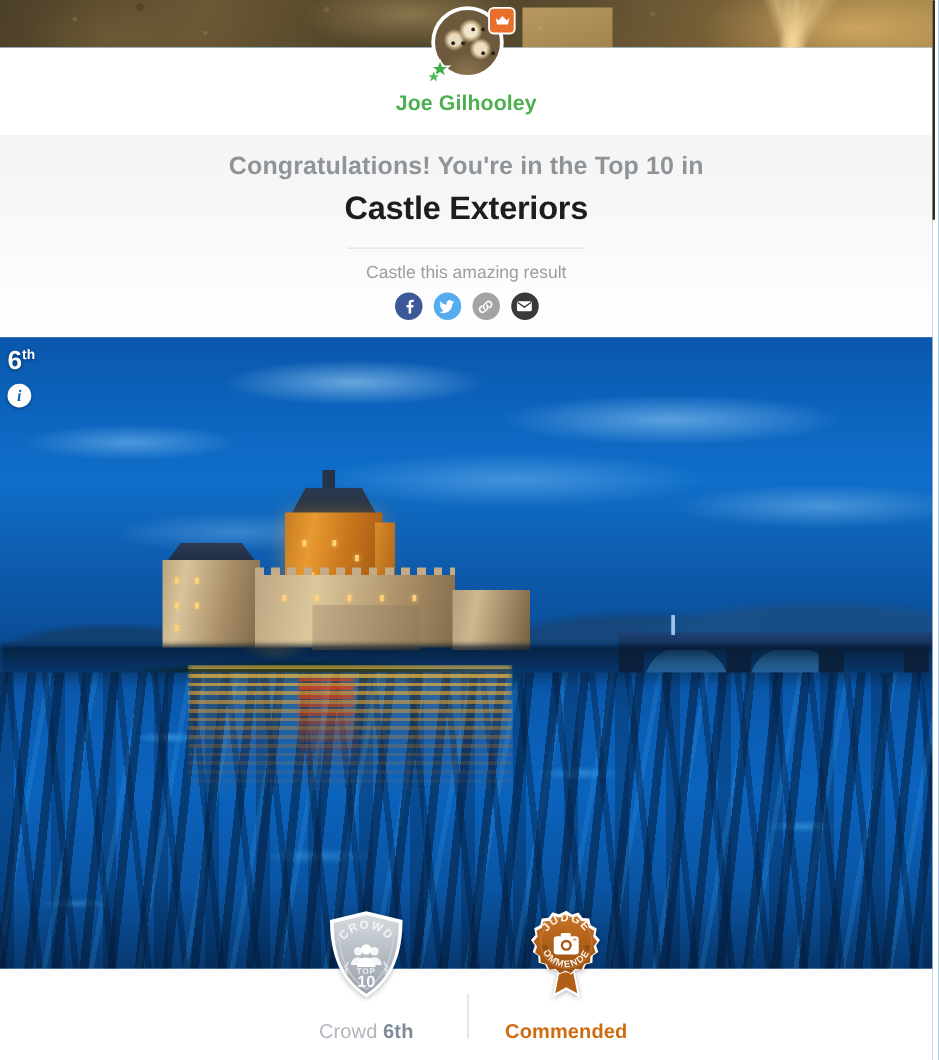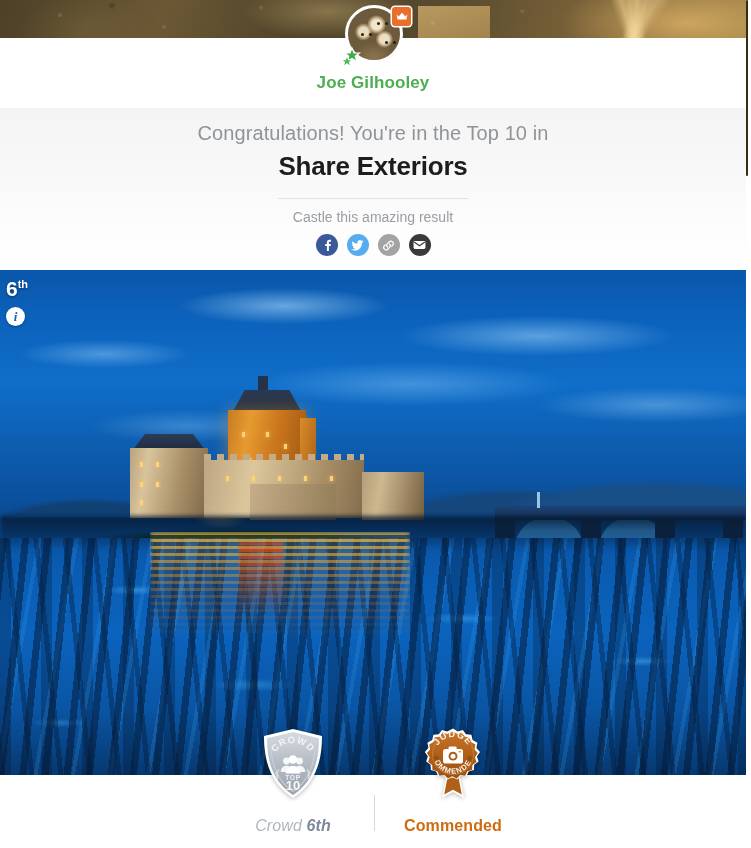--- a/index.html
+++ b/index.html
@@ -143,21 +143,21 @@
     position: absolute;
     top: 108px; left: 0;
     width: 746px;
     height: 162px;
     background: linear-gradient(180deg, #f4f4f4 0%, #f8f8f8 40%, #fdfdfd 78%, #ffffff 100%);
     text-align: center;
   }
   .congrats-line {
     margin-top: 14px;
     font-size: 20px;
-    font-weight: 400;
+    font-weight: 700;
     color: #8f9499;
     letter-spacing: .1px;
   }
   .contest-title {
     margin-top: 6px;
     font-size: 26px;
     font-weight: 700;
     color: #1d1d1d;
     letter-spacing: -.2px;
   }
@@ -456,21 +456,21 @@
   }
   .badge-holder svg { display: block; filter: drop-shadow(0 1px 2px rgba(0,0,0,.28)); }
 
   .award-label {
     position: absolute;
     top: 42px; left: 0;
     width: 180px;
     font-size: 16px;
     letter-spacing: .1px;
   }
-  .crowd-label  { color: #b0b6bd; font-weight: 400; font-style: italic; }
+  .crowd-label  { color: #b0b6bd; font-weight: 400; }
   .crowd-label b { color: #7c8a99; font-weight: 700; }
   .judge-label  { color: #cf6c11; font-weight: 700; }
 
   .award-divider {
     position: absolute;
     left: 374px; top: 20px;
     width: 1px; height: 36px;
     background: #d9d9d9;
   }
 
@@ -525,21 +525,21 @@
       </div>
     </div>
 
     <div class="profile-name">Joe Gilhooley</div>
   </div>
 
   <div class="congrats-panel">
 
     <div class="congrats-line">Congratulations! You're in the Top 10 in</div>
 
-    <div class="contest-title">Share Exteriors</div>
+    <div class="contest-title">Castle Exteriors</div>
 
     <div class="share-divider"></div>
 
     <div class="share-label">Castle this amazing result</div>
 
     <div class="share-icons">
 
       <div class="share-btn sb-facebook">
         <svg width="12" height="12" viewBox="0 0 12 12" aria-hidden="true">
           <path d="M7.9 12V6.9h1.7l.26-2H7.9V3.63c0-.58.16-.97 1-.97h1.06V.87C9.78.85 9.16.8 8.44.8 6.93.8 5.9 1.72 5.9 3.4v1.5H4.2v2h1.7V12z" fill="#ffffff"></path>

